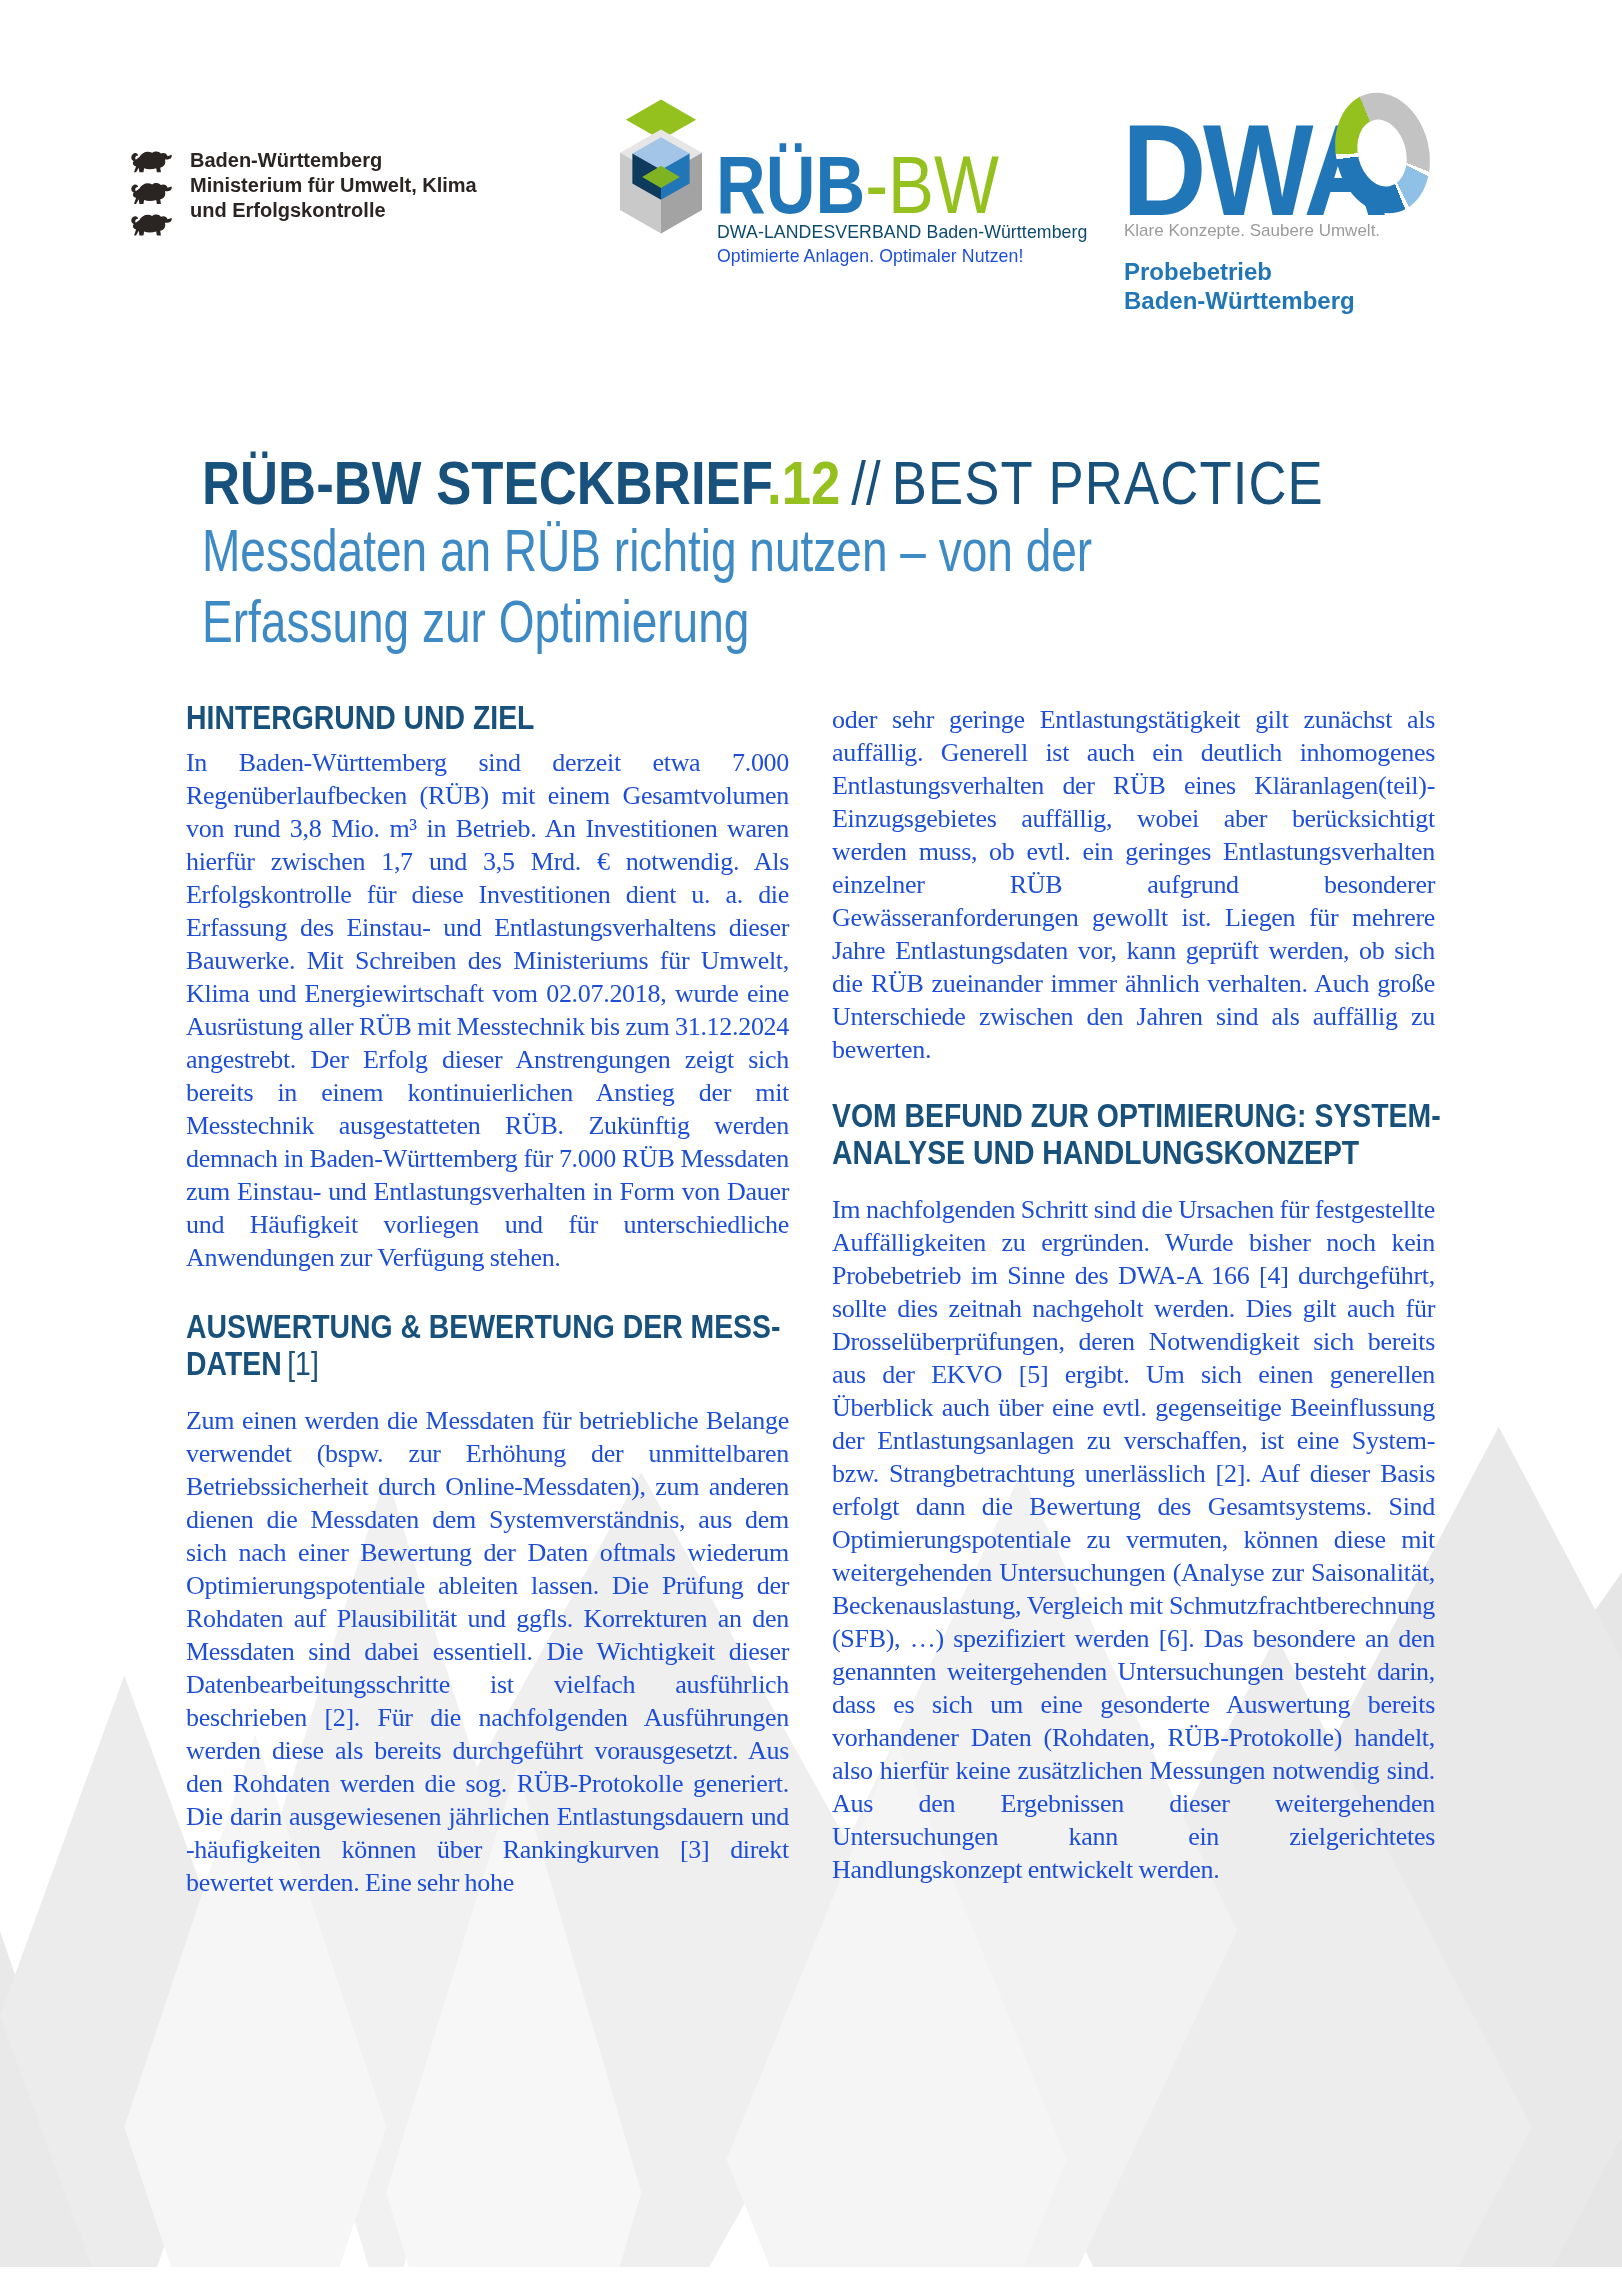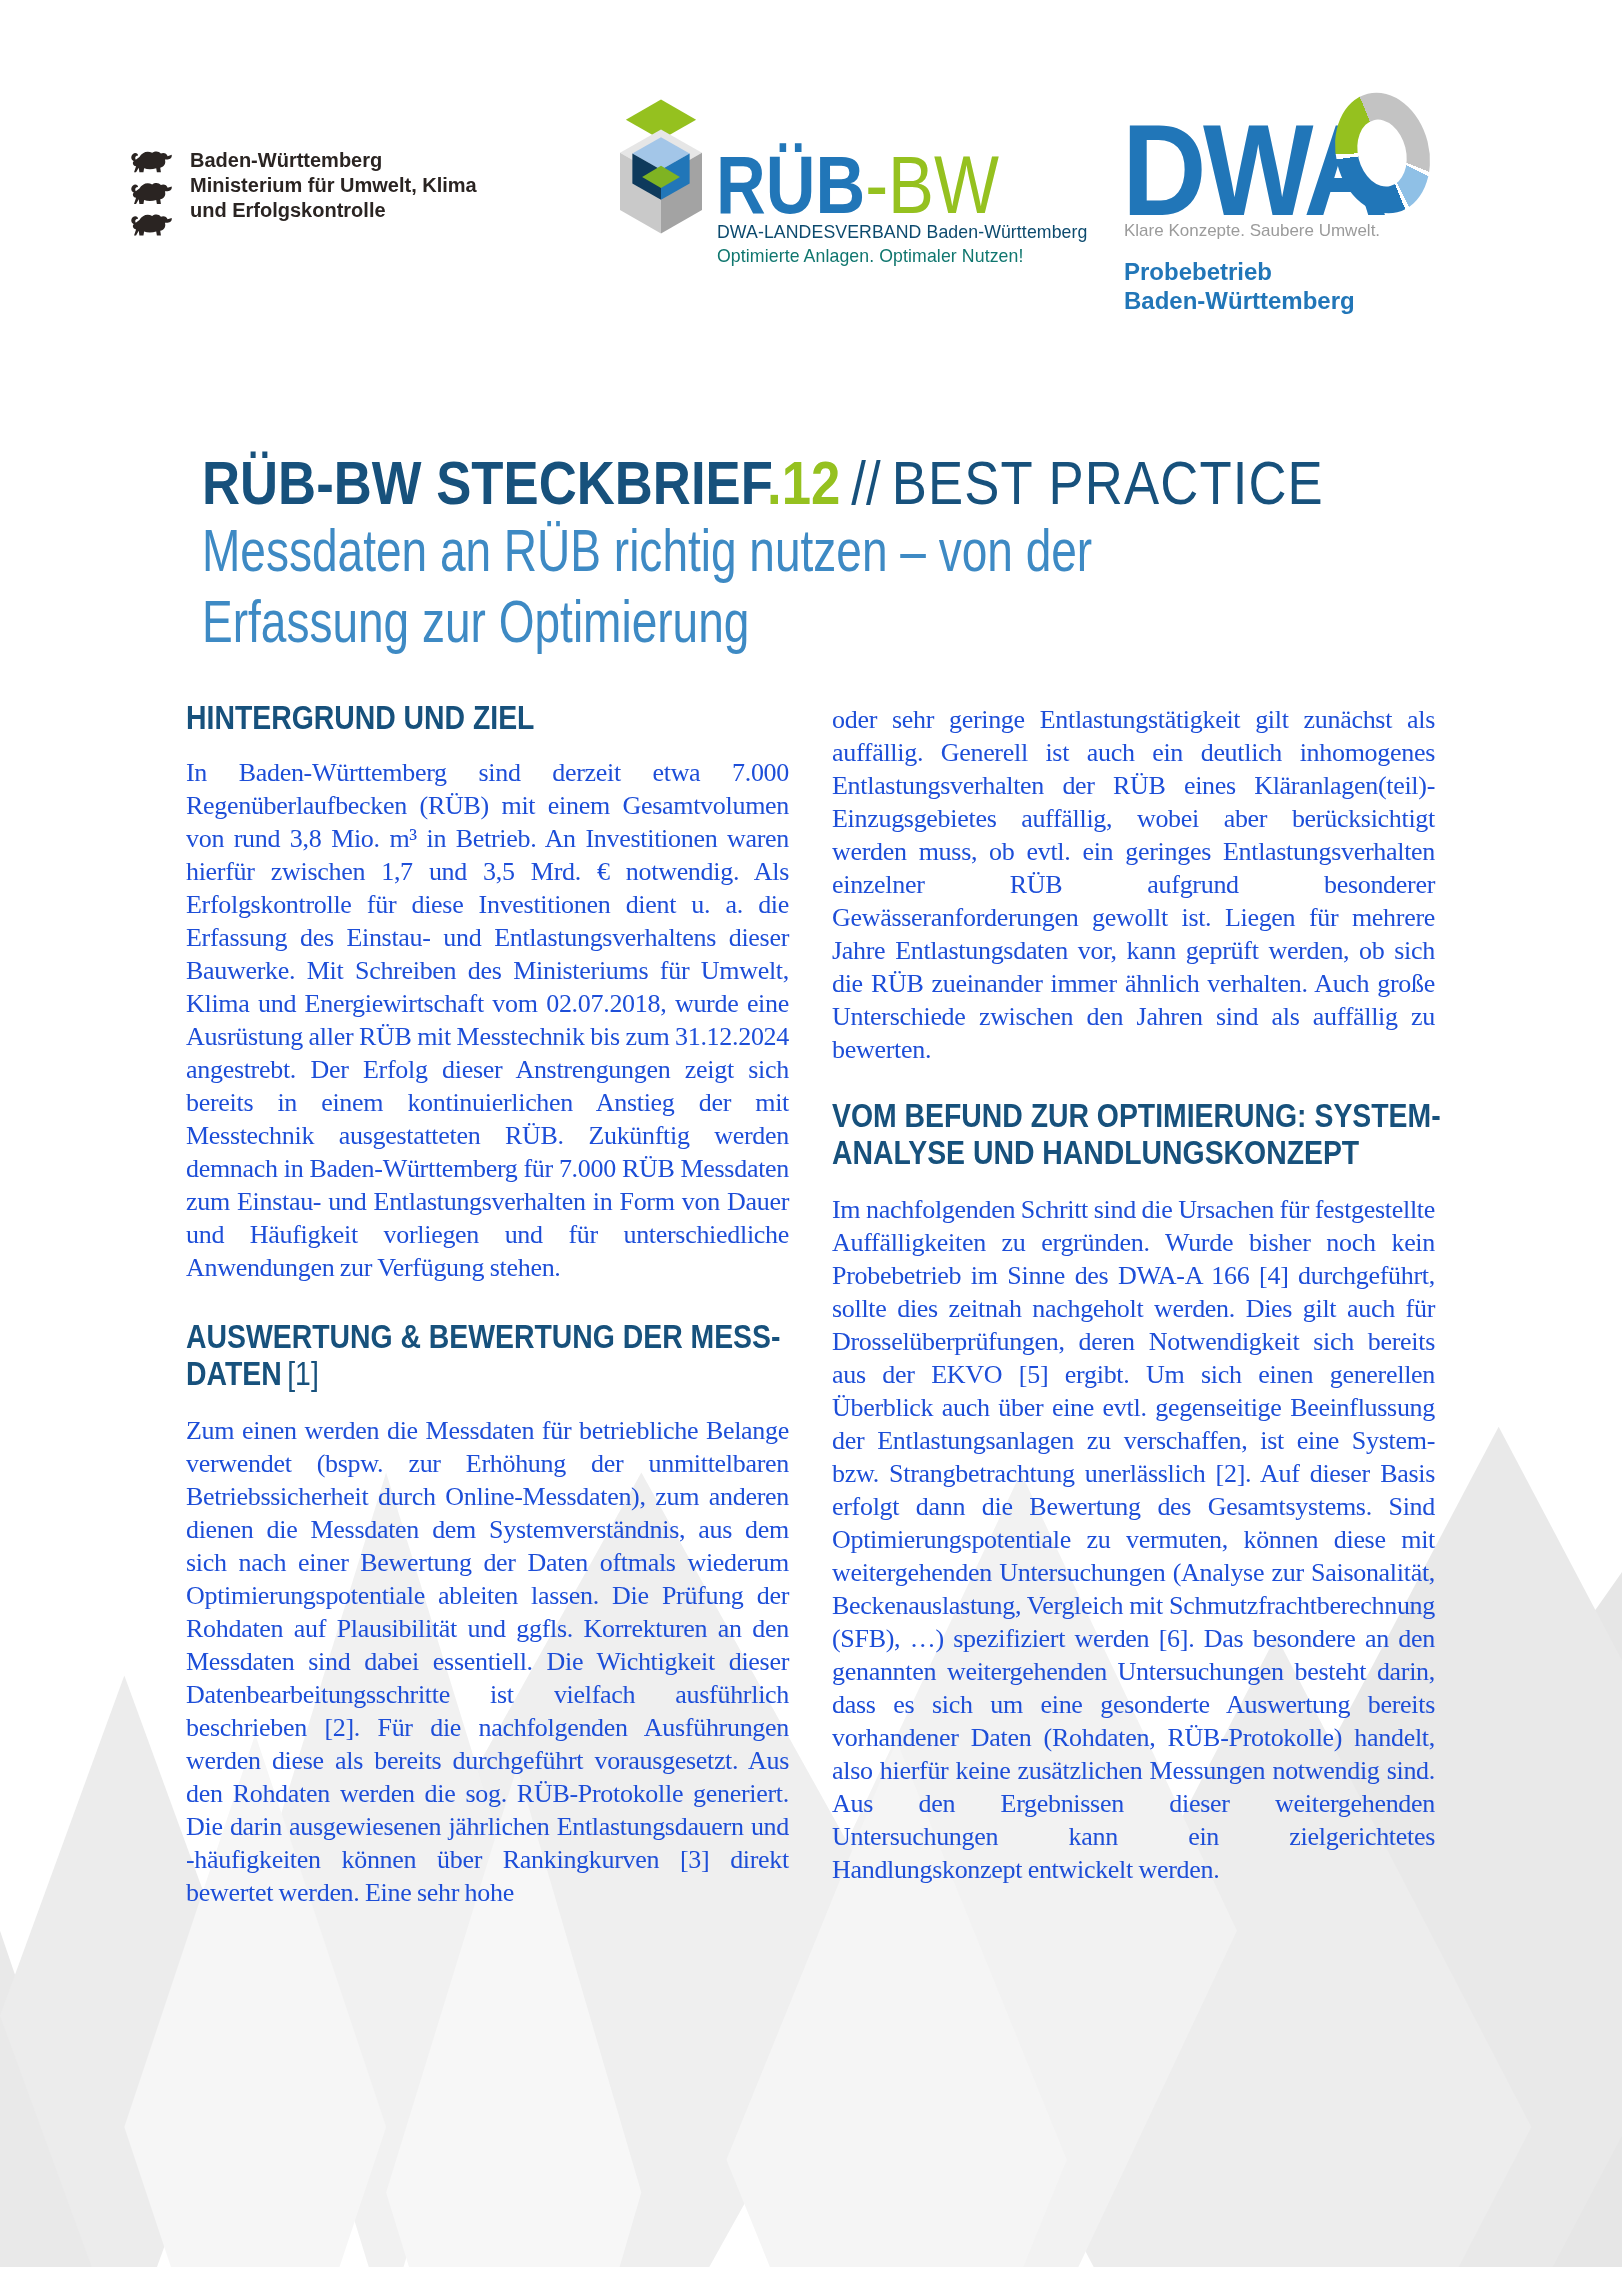--- a/index.html
+++ b/index.html
@@ -17,21 +17,21 @@
   
   .ministry { left:130px; top:148px; display:flex; z-index:2; }
   .ministry-lions { width:43px; }
   .ministry-text { margin-left:17px; font-size:20px; line-height:25px; font-weight:bold; color:#2a2422; }
 
   .cube-logo { left:620px; top:99px; z-index:2; }
   .rueb-word { left:716px; top:145px; font-size:81px; line-height:81px; transform:scaleX(0.85); z-index:2; }
   .rueb-strong { font-weight:bold; color:#2176b8; }
   .rueb-light { font-weight:normal; color:#95c11f; }
   .rueb-sub1 { left:717px; top:222px; font-size:17.7px; color:#0c4a6e; letter-spacing:0.1px; z-index:2; }
-  .rueb-sub2 { left:717px; top:246px; font-size:17.7px; color:#0f766e; letter-spacing:0.1px; z-index:2; }
+  .rueb-sub2 { left:717px; top:246px; font-size:17.7px; color:#1d4ed8; letter-spacing:0.1px; z-index:2; }
 
   .dwa-word { left:1122px; top:105px; font-size:130px; line-height:130px; font-weight:bold;
               color:#2176b8; letter-spacing:-3.9px; transform:scaleX(0.90); z-index:2; }
   .dwa-ring { left:1336px; top:92px; width:93px; height:122px; transform:rotate(-14deg); z-index:2; }
   .dwa-ring .ring-face { width:100%; height:100%; border-radius:50%;
       background:conic-gradient(#c3c3c3 0deg 126deg, #ffffff 126deg 131deg,
                                 #8fc0e6 131deg 168deg, #ffffff 168deg 172deg,
                                 #2176b8 172deg 276deg, #ffffff 276deg 283deg,
                                 #95c11f 283deg 352deg, #c3c3c3 352deg 360deg); }
   .dwa-ring .ring-hole { position:absolute; left:22px; top:27px; width:48px; height:68px;
@@ -52,21 +52,21 @@
   
   .col { width:603px; z-index:2; }
   .col-left { left:186px; top:699px; }
   .col-right { left:832px; top:699px; }
   .sec-heading { font-size:33px; line-height:37px; font-weight:bold; color:#17517c;
                  transform:scaleX(0.86); white-space:nowrap; width:fit-content; }
   .sec-heading .ref { font-weight:normal; margin-left:6.5px; }
   .body-text { font-family:"Liberation Serif", "DejaVu Serif", serif; font-size:26px;
                line-height:33px; text-align:justify; color:#1d4ed8;
                letter-spacing:-0.3px; word-spacing:-0.7px; }
-  .mt-para { margin-top:20px; }
+  .mt-para { margin-top:10px; }
   .mt-head { margin-top:34px; }
   .mt-body2 { margin-top:22px; }
 </style>
 </head>
 <body>
 
 <div class="page">
 
   <svg class="mosaic" viewBox="0 0 2480 1358" preserveAspectRatio="none">
     <polygon points="2290,520 2480,250 2480,1358 2290,1358" fill="#e6e6e6"></polygon>

